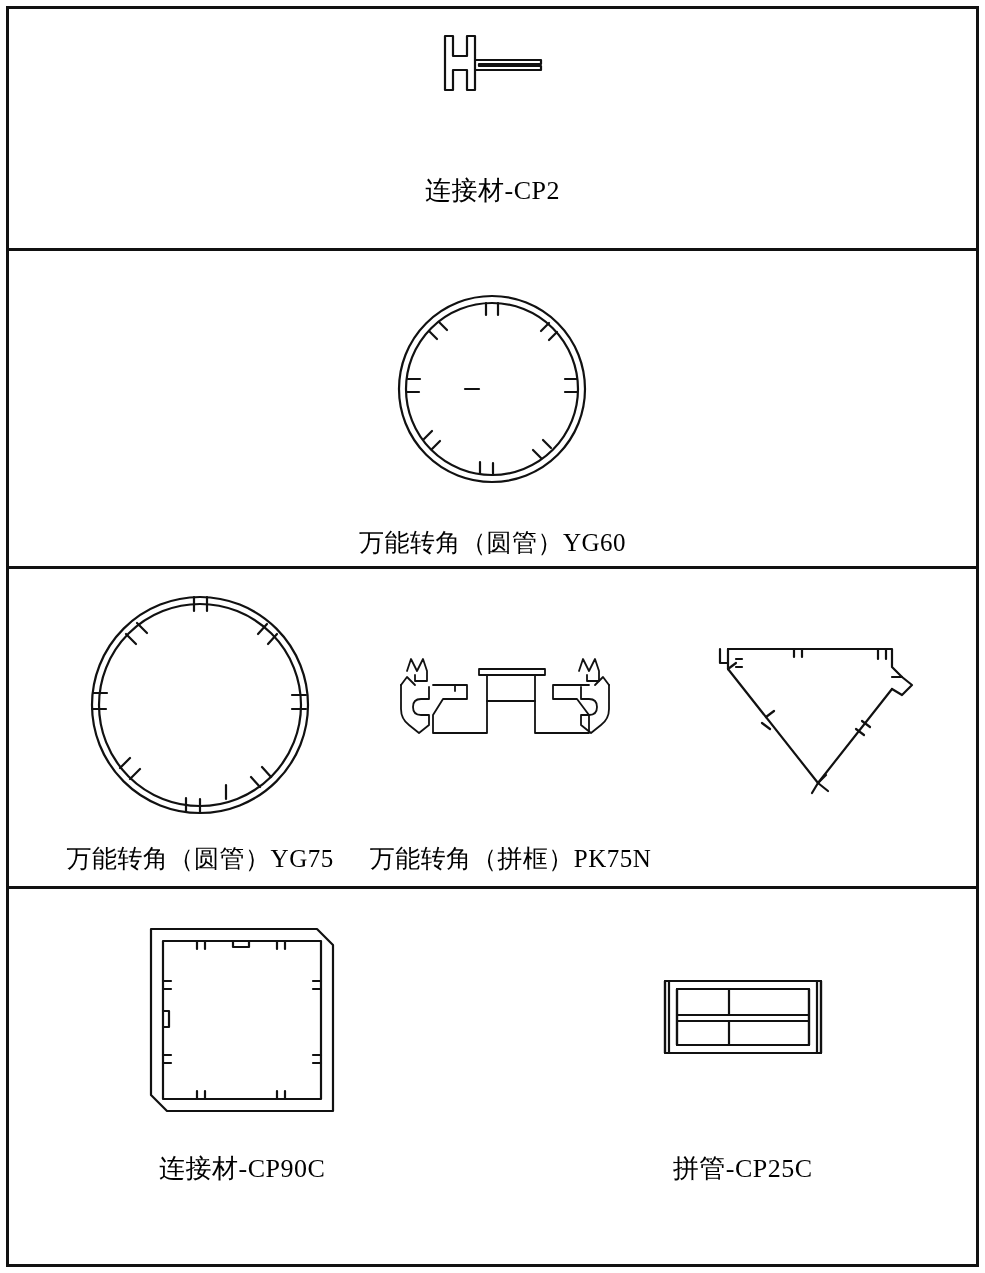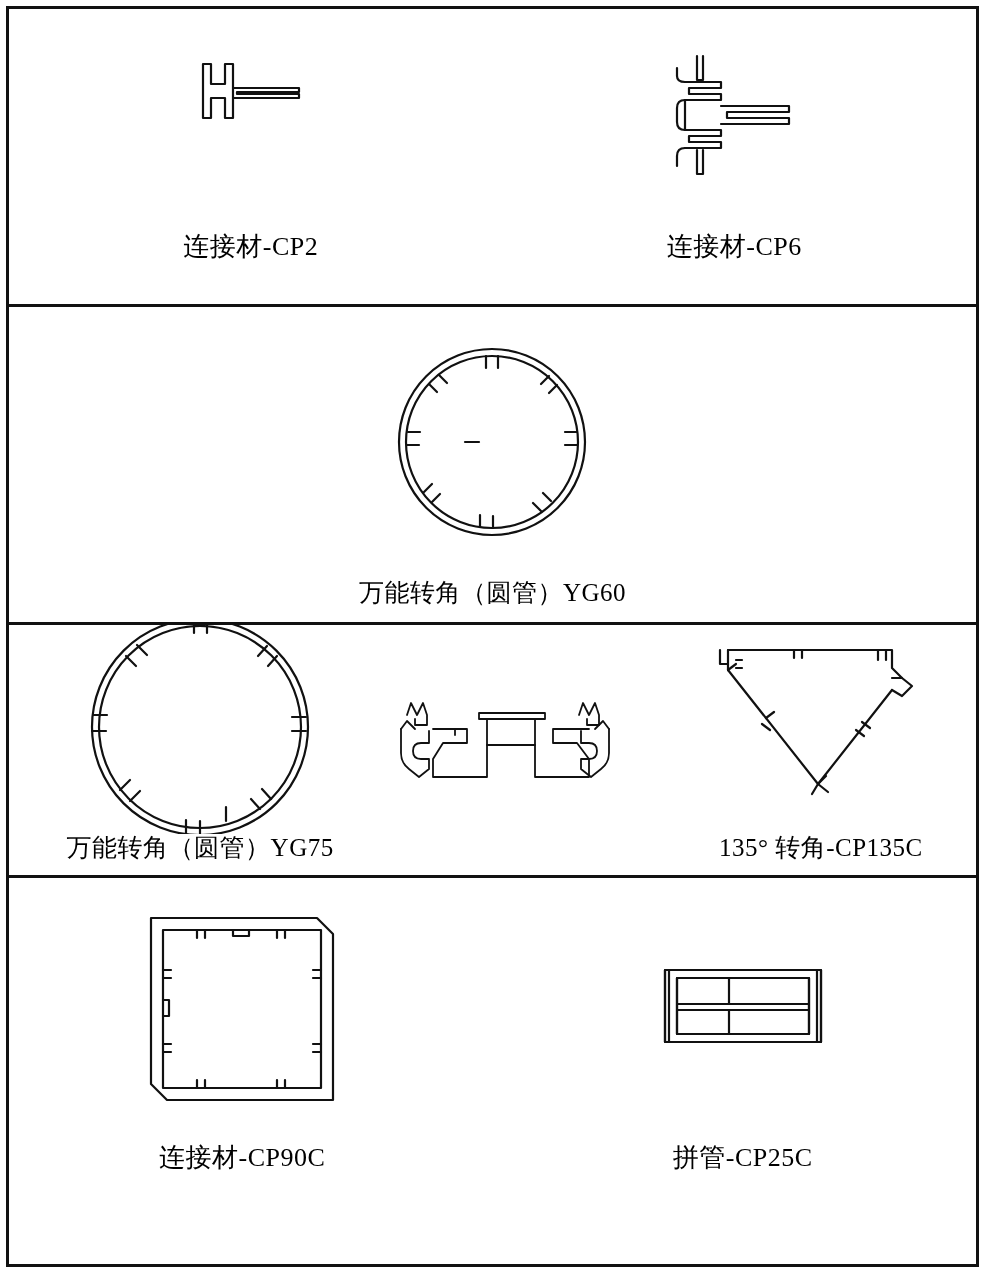--- a/index.html
+++ b/index.html
@@ -37,23 +37,23 @@
     flex-direction: column;
   }
   .row {
     position: relative;
     display: flex;
     flex-direction: row;
     box-sizing: border-box;
     border-bottom: 3px solid #111;
   }
   .row:last-child { border-bottom: none; gap: 34px; }
-  .row-1 { height: 298px; }
+  .row-1 { height: 242px; }
   .row-2 { height: 318px; }
-  .row-3 { height: 253px; padding-left: 36px; }
+  .row-3 { height: 320px; padding-left: 36px; }
   .row-4 { height: 311px; }
 
   .cell {
     position: relative;
     flex: 1 1 0;
     box-sizing: border-box;
     display: flex;
     flex-direction: column;
     align-items: center;
     justify-content: flex-end;
@@ -70,21 +70,21 @@
     width: 100%;
     text-align: center;
     font-size: 25px;
     letter-spacing: 0.5px;
     color: #000;
     padding-bottom: 6px;
     line-height: 1.1;
     white-space: nowrap;
   }
   .row-1 .caption { padding-bottom: 42px; font-size: 26px; }
-  .row-2 .caption { padding-bottom: 16px; font-size: 25px; }
+  .row-2 .caption { padding-bottom: 10px; font-size: 25px; }
   .row-3 .caption { padding-bottom: 14px; font-size: 25px; }
   .row-4 .caption { padding-bottom: 16px; font-size: 26px; }
 
   svg { display: block; }
   .ln {
     fill: none;
     stroke: #111;
     stroke-width: 2.2;
     stroke-linejoin: round;
     stroke-linecap: round;
@@ -111,36 +111,20 @@
           <svg width="200" height="150" viewBox="0 0 200 150">
             <g class="ln">
               <path d="M52 18 L52 72 L60 72 L60 52 L74 52 L74 72 L82 72 L82 18 L74 18 L74 38 L60 38 L60 18 Z"></path>
               <path d="M82 42 L148 42 L148 46 L86 46 L86 48 L148 48 L148 52 L82 52"></path>
             </g>
           </svg>
         </div>
         <div class="caption">连接材-CP2</div>
       </div>
 
-      <div class="cell">
-        <div class="fig">
-          <svg width="210" height="150" viewBox="0 0 210 150">
-            <g class="ln">
-              <path d="M68 10 L68 34 L74 34 L74 10"></path>
-              <path d="M56 36 L92 36 L92 42 L60 42 L60 48 L92 48 L92 54 L56 54 Q48 54 48 62 L48 76 Q48 84 56 84 L92 84 L92 90 L60 90 L60 96 L92 96 L92 102 L56 102"></path>
-              <path d="M56 36 Q48 36 48 30 L48 22"></path>
-              <path d="M56 102 Q48 102 48 110 L48 120"></path>
-              <path d="M68 104 L68 128 L74 128 L74 104"></path>
-              <path d="M92 60 L160 60 L160 66 L98 66 L98 72 L160 72 L160 78 L92 78"></path>
-              <path d="M56 54 L56 84"></path>
-            </g>
-          </svg>
-        </div>
-        <div class="caption">连接材-CP6</div>
-      </div>
 
 
     </div>
 
     <div class="row row-2">
 
       <div class="cell">
         <div class="fig">
           <svg width="215" height="215" viewBox="0 0 215 215">
             <g class="ln">
@@ -198,20 +182,21 @@
               <path d="M8 46 L14 38 L22 46"></path>
               <path d="M40 46 L74 46 L74 60 L50 60 L40 76 L40 94 L94 94 L94 62 L142 62 L142 94 L196 94 L196 76 L184 60 L160 60 L160 46 L196 46"></path>
               <rect x="94" y="36" width="48" height="26"></rect>
               <path d="M86 36 L152 36 L152 30 L86 30 Z"></path>
               <path d="M216 46 L216 70 Q216 80 208 86 L198 94 L188 86 L188 76 L196 76 Q204 76 204 68 Q204 60 196 60 L188 60 L188 48"></path>
               <path d="M216 46 L210 38 L202 46"></path>
               <path d="M62 52 L62 46"></path>
             </g>
           </svg>
         </div>
+        <div class="caption">万能转角（拼框）PK75N</div>
       </div>
 
       <div class="cell">
         <div class="fig">
           <svg width="230" height="190" viewBox="0 0 230 190">
             <g class="ln">
               <path d="M22 16 L186 16 L186 34 L196 44 L186 44"></path>
               <path d="M22 16 L22 36 L112 150 L186 56"></path>
               <path d="M14 16 L14 30 L22 30"></path>
               <path d="M30 26 L36 26 M30 34 L36 34"></path>
@@ -219,21 +204,20 @@
               <path d="M196 44 L206 52 L196 62 L186 56"></path>
               <path d="M22 36 L30 30"></path>
               <path d="M112 150 L120 142"></path>
               <path d="M60 84 L68 78 M56 90 L64 96"></path>
               <path d="M150 96 L158 102 M156 88 L164 94"></path>
               <path d="M106 160 L112 150 L122 158"></path>
               <path d="M88 16 L88 24 M96 16 L96 24"></path>
             </g>
           </svg>
         </div>
-        <div class="caption">135° 转角-CP135C</div>
       </div>
 
     </div>
 
     <div class="row row-4">
 
       <div class="cell">
         <div class="fig">
           <svg width="210" height="215" viewBox="0 0 210 215">
             <g class="ln">

